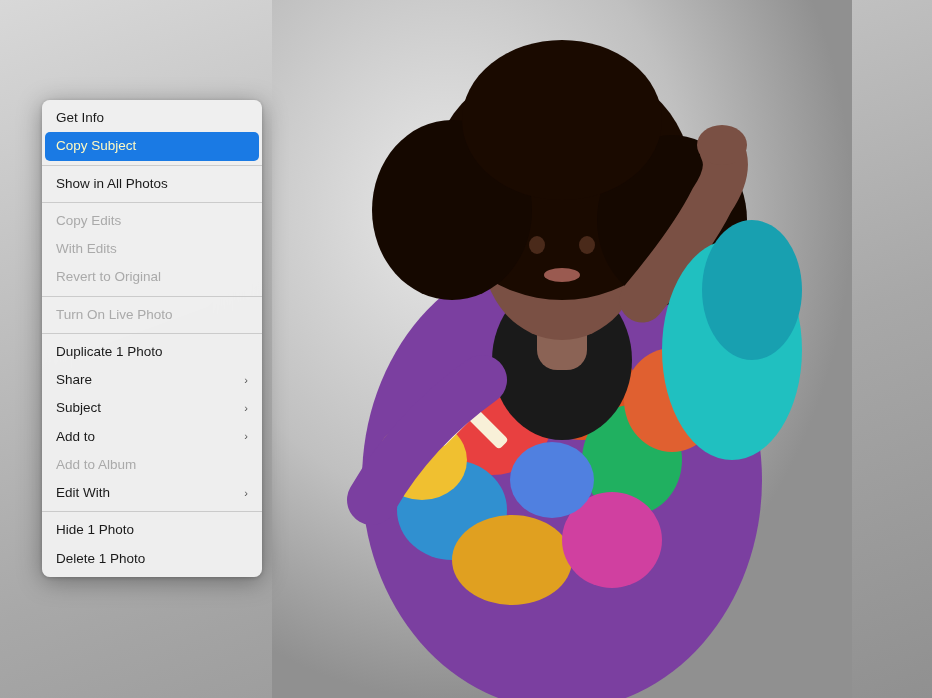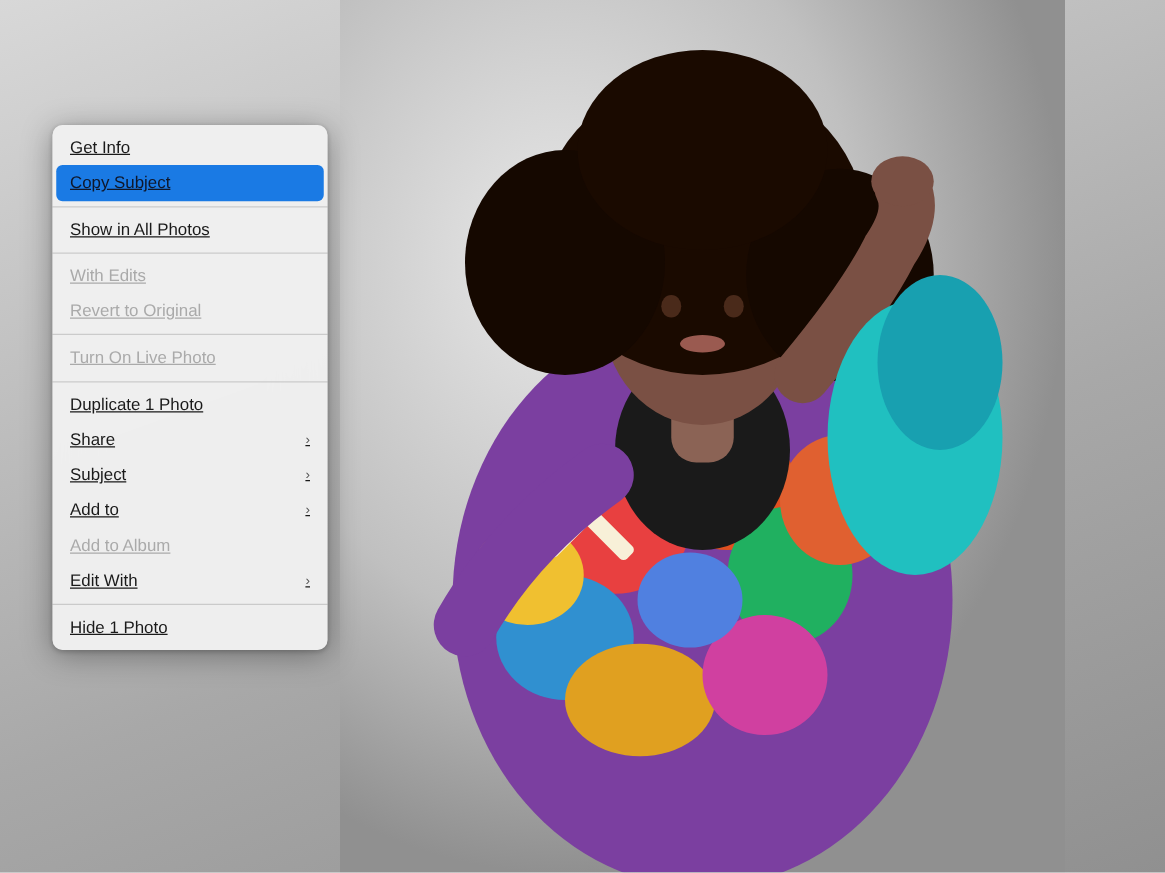--- a/index.html
+++ b/index.html
@@ -58,26 +58,25 @@
       display: flex;
       align-items: center;
       justify-content: space-between;
       padding: 4px 14px;
       font-size: 13.5px;
       color: #1a1a1a;
       cursor: default;
       line-height: 1.5;
       white-space: nowrap;
       min-height: 22px;
-      text-decoration: underline;
     }
 
     .menu-item.highlighted {
       background: #1a7ae4;
-      color: #0f172a;
+      color: #fef9c3;
       border-radius: 5px;
       margin: 0 3px;
       padding: 4px 11px;
     }
 
     .menu-item.disabled {
       color: #aaaaaa;
       cursor: default;
     }
 
@@ -161,20 +160,23 @@
     </div>
     <div class="menu-item highlighted">
       <span>Copy Subject</span>
     </div>
     <div class="menu-separator"></div>
     <div class="menu-item">
       <span>Show in All Photos</span>
     </div>
     <div class="menu-separator"></div>
     <div class="menu-item disabled">
+      <span>Copy Edits</span>
+    </div>
+    <div class="menu-item disabled">
       <span>With Edits</span>
     </div>
     <div class="menu-item disabled">
       <span>Revert to Original</span>
     </div>
     <div class="menu-separator"></div>
     <div class="menu-item disabled">
       <span>Turn On Live Photo</span>
     </div>
     <div class="menu-separator"></div>
@@ -197,13 +199,16 @@
       <span>Add to Album</span>
     </div>
     <div class="menu-item">
       <span>Edit With</span>
       <span class="menu-arrow">›</span>
     </div>
     <div class="menu-separator"></div>
     <div class="menu-item">
       <span>Hide 1 Photo</span>
     </div>
+    <div class="menu-item">
+      <span>Delete 1 Photo</span>
+    </div>
   </div>
 
 </body></html>

